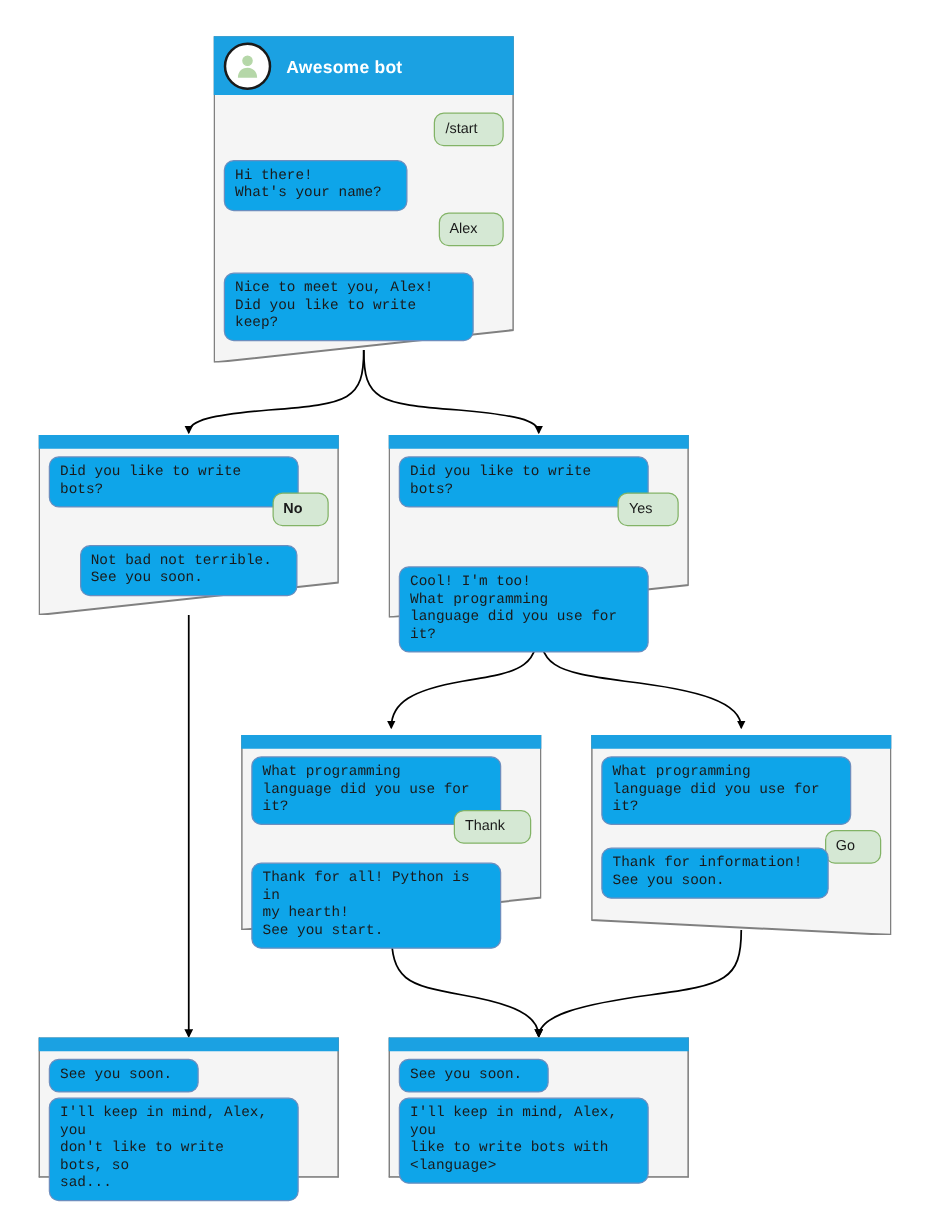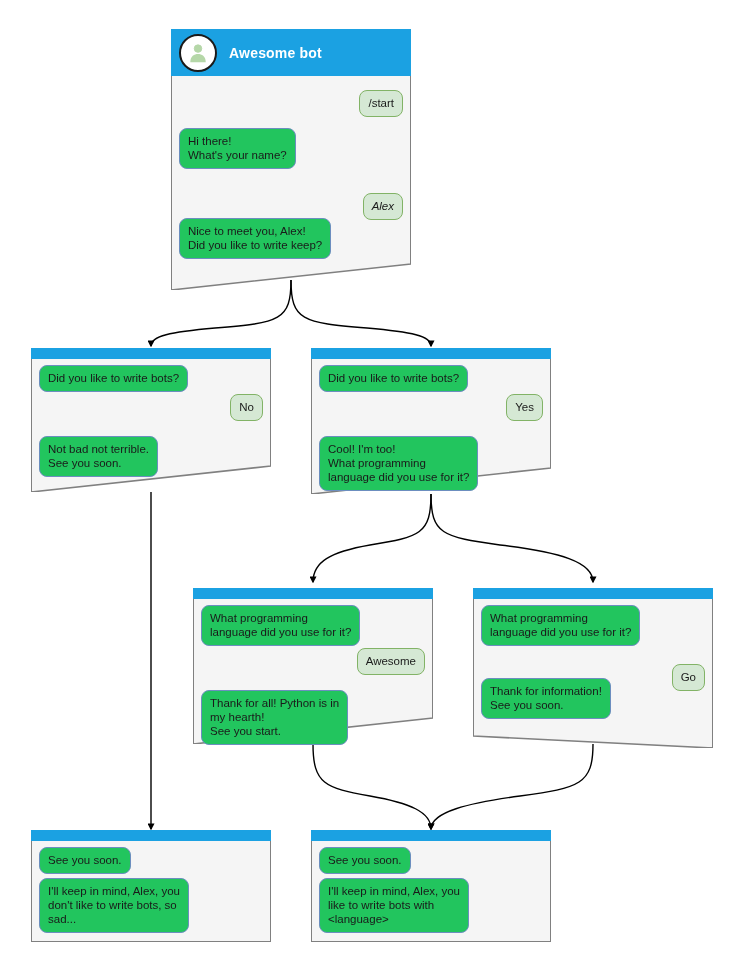--- a/index.html
+++ b/index.html
@@ -110,29 +110,30 @@
     position: absolute;
     width: calc(100% - 16px);
   }
   .row.left  { justify-content: flex-start; }
   .row.right { justify-content: flex-end; }
 
   .bubble {
     font-size: 11.5px;
     line-height: 14px;
     color: #1a1a1a;
-    padding: 5px 8px 6px 8px;
+    padding: 5px 20px 6px 8px;
     border-radius: 8px;
     box-sizing: border-box;
     white-space: pre-line;
     max-width: 200px;
   }
   .bubble.bot {
-    background: #22c55e;
+    background: #0ea5e9;
     border: 1px solid #6c8ebf;
+    font-family: Liberation Mono, monospace;
   }
   .bubble.user {
     background: #d5e8d4;
     border: 1px solid #82b366;
     text-align: left;
   }
 </style>
 </head>
 <body>
 
@@ -177,84 +178,84 @@
     </div>
 
     <div class="chat" style="top:47px;">
       <div class="row right" style="top:14px;">
         <div class="bubble user">/start</div>
       </div>
       <div class="row left" style="top:52px;">
         <div class="bubble bot">Hi there!
 What's your name?</div>
       </div>
-      <div class="row right" style="top:117px;font-style:italic;">
+      <div class="row right" style="top:94px;">
         <div class="bubble user">Alex</div>
       </div>
       <div class="row left" style="top:142px;">
         <div class="bubble bot">Nice to meet you, Alex!
 Did you like to write keep?</div>
       </div>
     </div>
   </div>
 
   <div class="node" style="left:31px; top:348px; width:240px; height:144px;">
     <div class="node-skew tear-right-up"></div>
     <svg class="node-outline" viewBox="0 0 240 144" preserveAspectRatio="none">
       <polygon points="0,0 240,0 240,118 0,144" fill="none" stroke="#808080" stroke-width="1.6"></polygon>
     </svg>
     <div class="titlebar thin"></div>
     <div class="chat" style="top:11px;">
       <div class="row left" style="top:6px;">
         <div class="bubble bot">Did you like to write bots?</div>
       </div>
-      <div class="row right" style="top:35px;">
+      <div class="row right" style="top:35px;font-weight:bold;">
         <div class="bubble user">No</div>
       </div>
-      <div class="row left" style="top:77px;">
+      <div class="row left" style="top:77px;justify-content:center;">
         <div class="bubble bot">Not bad not terrible.
 See you soon.</div>
       </div>
     </div>
   </div>
 
   <div class="node" style="left:311px; top:348px; width:240px; height:146px;">
     <div class="node-skew tear-right-up"></div>
     <svg class="node-outline" viewBox="0 0 240 146" preserveAspectRatio="none">
       <polygon points="0,0 240,0 240,120 0,146" fill="none" stroke="#808080" stroke-width="1.6"></polygon>
     </svg>
     <div class="titlebar thin"></div>
     <div class="chat" style="top:11px;">
       <div class="row left" style="top:6px;">
         <div class="bubble bot">Did you like to write bots?</div>
       </div>
       <div class="row right" style="top:35px;">
         <div class="bubble user">Yes</div>
       </div>
-      <div class="row left" style="top:77px;">
+      <div class="row left" style="top:94px;">
         <div class="bubble bot">Cool! I'm too!
 What programming
 language did you use for it?</div>
       </div>
     </div>
   </div>
 
   <div class="node" style="left:193px; top:588px; width:240px; height:156px;">
     <div class="node-skew tear-right-up"></div>
     <svg class="node-outline" viewBox="0 0 240 156" preserveAspectRatio="none">
       <polygon points="0,0 240,0 240,130 0,156" fill="none" stroke="#808080" stroke-width="1.6"></polygon>
     </svg>
     <div class="titlebar thin"></div>
     <div class="chat" style="top:11px;">
       <div class="row left" style="top:6px;">
         <div class="bubble bot">What programming
 language did you use for it?</div>
       </div>
       <div class="row right" style="top:49px;">
-        <div class="bubble user">Awesome</div>
+        <div class="bubble user">Thank</div>
       </div>
       <div class="row left" style="top:91px;">
         <div class="bubble bot">Thank for all! Python is in
 my hearth!
 See you start.</div>
       </div>
     </div>
   </div>
 
   <div class="node" style="left:473px; top:588px; width:240px; height:160px;">

